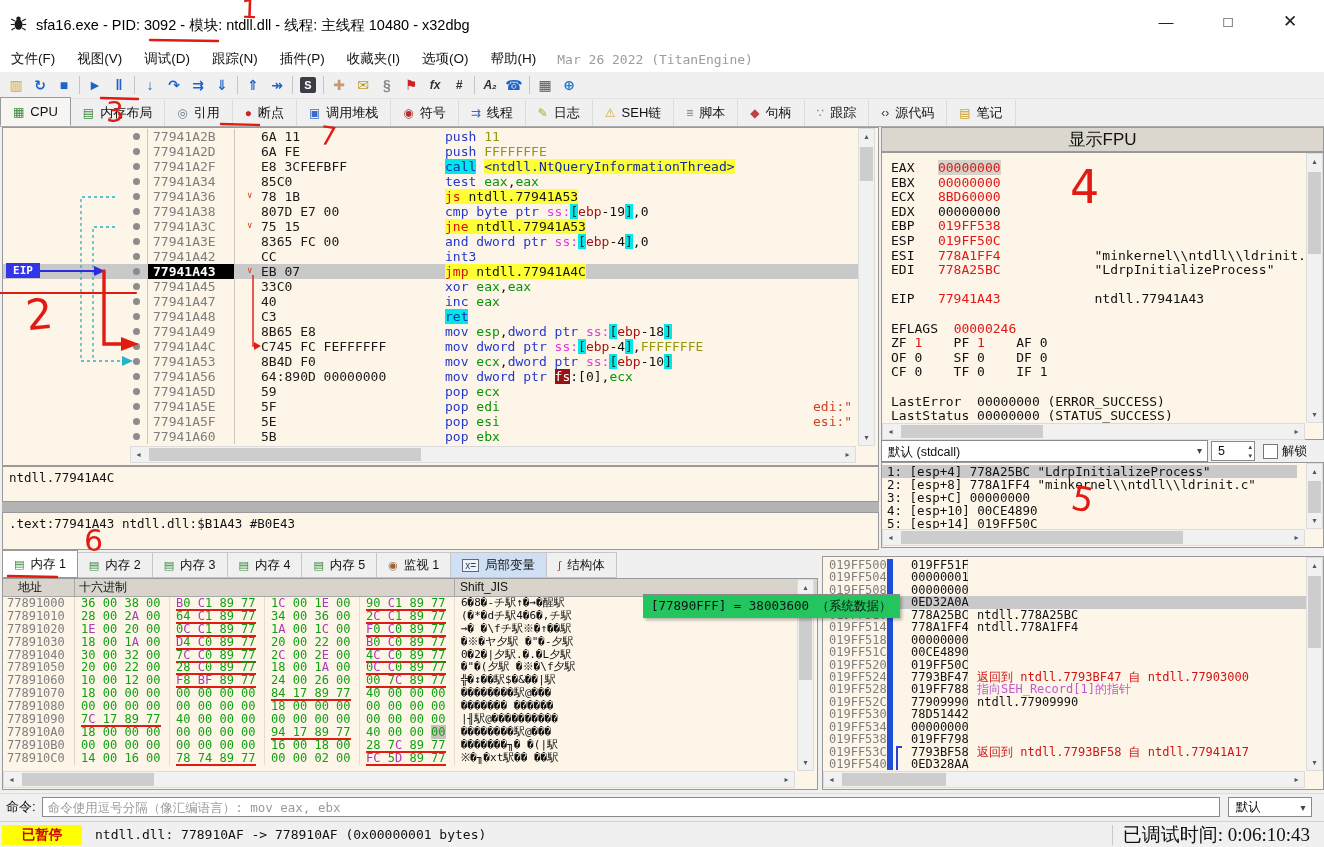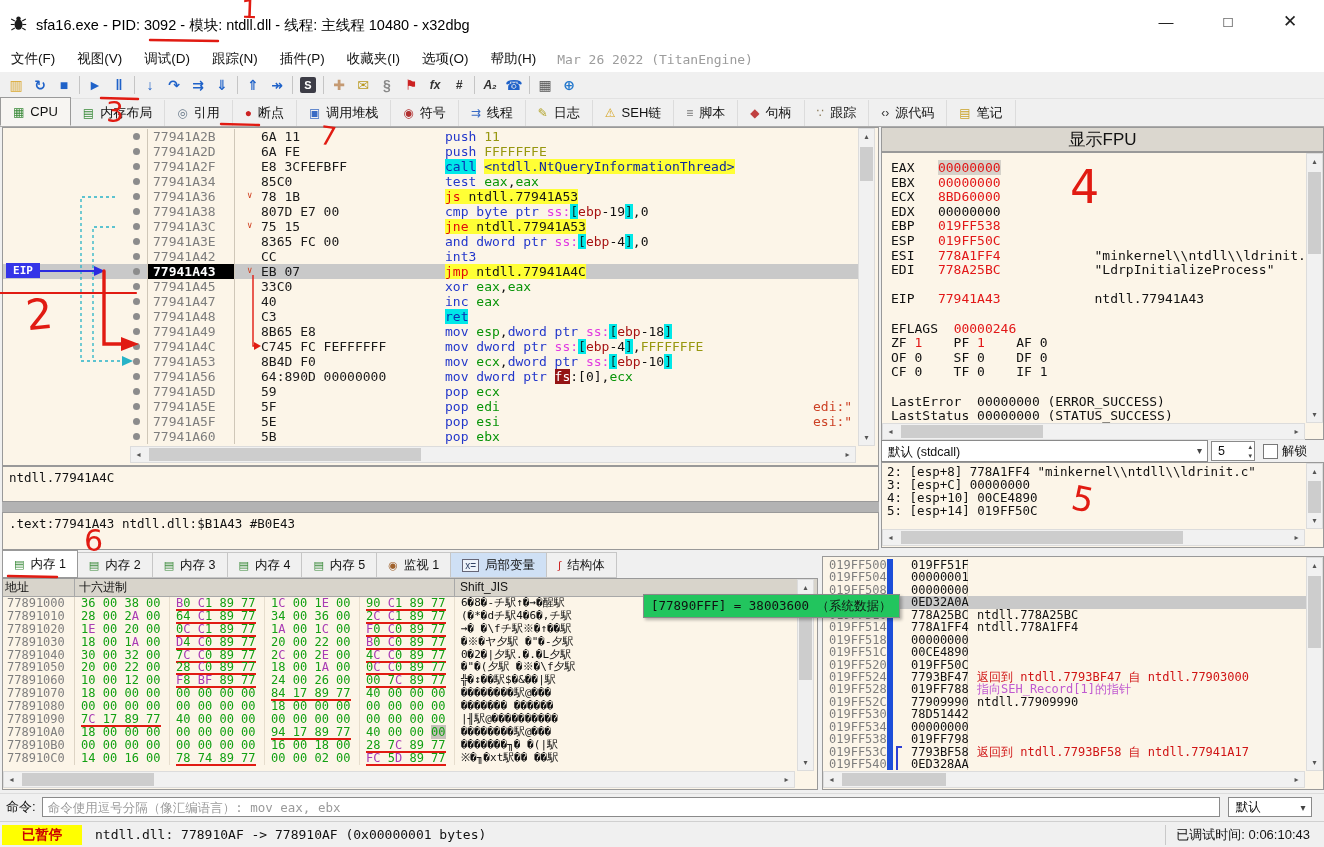--- a/index.html
+++ b/index.html
@@ -78,21 +78,21 @@
   .btab{height:24px;padding:0 11px;display:flex;align-items:center;gap:6px;font-size:12.5px;background:#f0f0f0;border:1px solid #c6c6c6;border-left:none}
   .btab:first-child{border-left:1px solid #c6c6c6}
   .btab.active{background:#fff;border-color:#999;height:26px}
   .btab.blue{background:#cfe0f5}
   .bticon{font-size:11px}
   .bticon.varbox{font-size:10px;border:1px solid #667;padding:0 2px;color:#336;background:#eef3fa}
 
   
   #dump{position:absolute;left:2px;top:578px;width:816px;height:212px;background:#fcf5e8;border:1px solid #999;box-sizing:border-box;overflow:hidden}
   .dhdr{display:flex;height:17px;line-height:16px;background:#d8d4cb;border-bottom:1px solid #a8a8a8;font-size:12px}
-  .dh1{width:72px;padding-left:2px;border-right:1px solid #a8a8a8;box-sizing:border-box}
+  .dh1{width:72px;padding-left:15px;border-right:1px solid #a8a8a8;box-sizing:border-box}
   .dh2{width:380px;padding-left:4px;border-right:1px solid #a8a8a8;box-sizing:border-box}
   .dh3{flex:1;padding-left:5px}
   .mrow{display:flex;height:12.9px;line-height:12.9px;font-family:"DejaVu Sans Mono",monospace;font-size:12px;white-space:pre}
   .maddr{width:72px;flex:none;color:#7e7e7e;padding-left:4px;border-right:1px solid #ddd4c4;box-sizing:border-box}
   .mg{width:95px;flex:none;padding-left:6px;border-right:1px solid #e6ddcd;box-sizing:border-box}
   .gtx{display:inline-block;height:12px}
   .rul{border-bottom:2px solid #e11b12}
   .msjis{flex:1;padding-left:6px;overflow:hidden;font-size:11px}
   .hd{color:#12a012}.hl{color:#a83ab4}
   .bsel{background:#c6c2ba}
@@ -114,21 +114,21 @@
 
   
   #cmdbar{position:absolute;left:0;top:793px;width:1324px;height:27px;background:#f0f0f0;display:flex;align-items:center;border-top:1px solid #dcdcdc;box-sizing:border-box}
   #cmdlabel{margin-left:6px;font-size:13px}
   #cmdinput{margin-left:6px;width:1178px;height:20px;border:1px solid #8a8a8a;font-family:"DejaVu Sans Mono",monospace;font-size:12.5px;padding:0 5px;background:#fff;box-sizing:border-box}
   #cmdinput::placeholder{color:#9a9a9a}
   #cmdcombo{margin-left:8px;width:84px;height:20px;background:#fff;border:1px solid #8a8a8a;box-sizing:border-box;font-size:12.5px;display:flex;align-items:center;padding-left:7px;position:relative}
   #statusbar{position:absolute;left:0;top:821px;width:1324px;height:26px;background:#f0f0f0;border-top:1px solid #d0d0d0;box-sizing:border-box;display:flex;align-items:center}
   #stbadge{width:80px;height:20px;margin-left:2px;background:#ffff00;color:#cc0000;font-weight:bold;font-size:13.5px;display:flex;align-items:center;justify-content:center}
   #stmsg{margin-left:13px;font-family:"DejaVu Sans Mono",monospace;font-size:13px}
-  #sttime{position:absolute;right:4px;top:3px;height:20px;border-left:1px solid #c9c9c9;padding:0 10px;display:flex;align-items:center;font-size:13px;font-family:Liberation Sans, sans-serif}
+  #sttime{position:absolute;right:4px;top:3px;height:20px;border-left:1px solid #c9c9c9;padding:0 10px;display:flex;align-items:center;font-size:19px;font-family:Liberation Serif, serif}
 
   
   .sb{position:absolute;background:#f1f1f1;border:1px solid #dcdcdc;box-sizing:border-box;z-index:6}
   .sbb{position:absolute;color:#555;font-size:8px;width:15px;height:15px;display:flex;align-items:center;justify-content:center}
   .sbt{position:absolute;background:#cdcdcd}
 
   
   #annosvg{position:absolute;left:0;top:0;width:1324px;height:847px;pointer-events:none;z-index:45}
   .anno{position:absolute;color:#e11b12;font-family:"DejaVu Sans",sans-serif;z-index:46;line-height:1;pointer-events:none}
 </style>
@@ -309,20 +309,21 @@
   <span>默认 (stdcall)</span>
   <span class="combo-arrow">▾</span>
 </div>
 <div id="argspin">
   <span>5</span>
   <span class="spin-arrows">▴<br>▾</span>
 </div>
 <div id="argchk"></div>
 <div id="arglock">解锁</div>
 <div id="args">
+    <div class="arow sel">1: [esp+4] 778A25BC "LdrpInitializeProcess"</div>
     <div class="arow">2: [esp+8] 778A1FF4 "minkernel\\ntdll\\ldrinit.c"</div>
     <div class="arow">3: [esp+C] 00000000</div>
     <div class="arow">4: [esp+10] 00CE4890</div>
     <div class="arow">5: [esp+14] 019FF50C</div>
   </div>
 
 <div id="btabs">
     <div class="btab active">
       <span class="bticon" style="color:#3a8a3a">▤</span>
       <span>内存 1</span>

